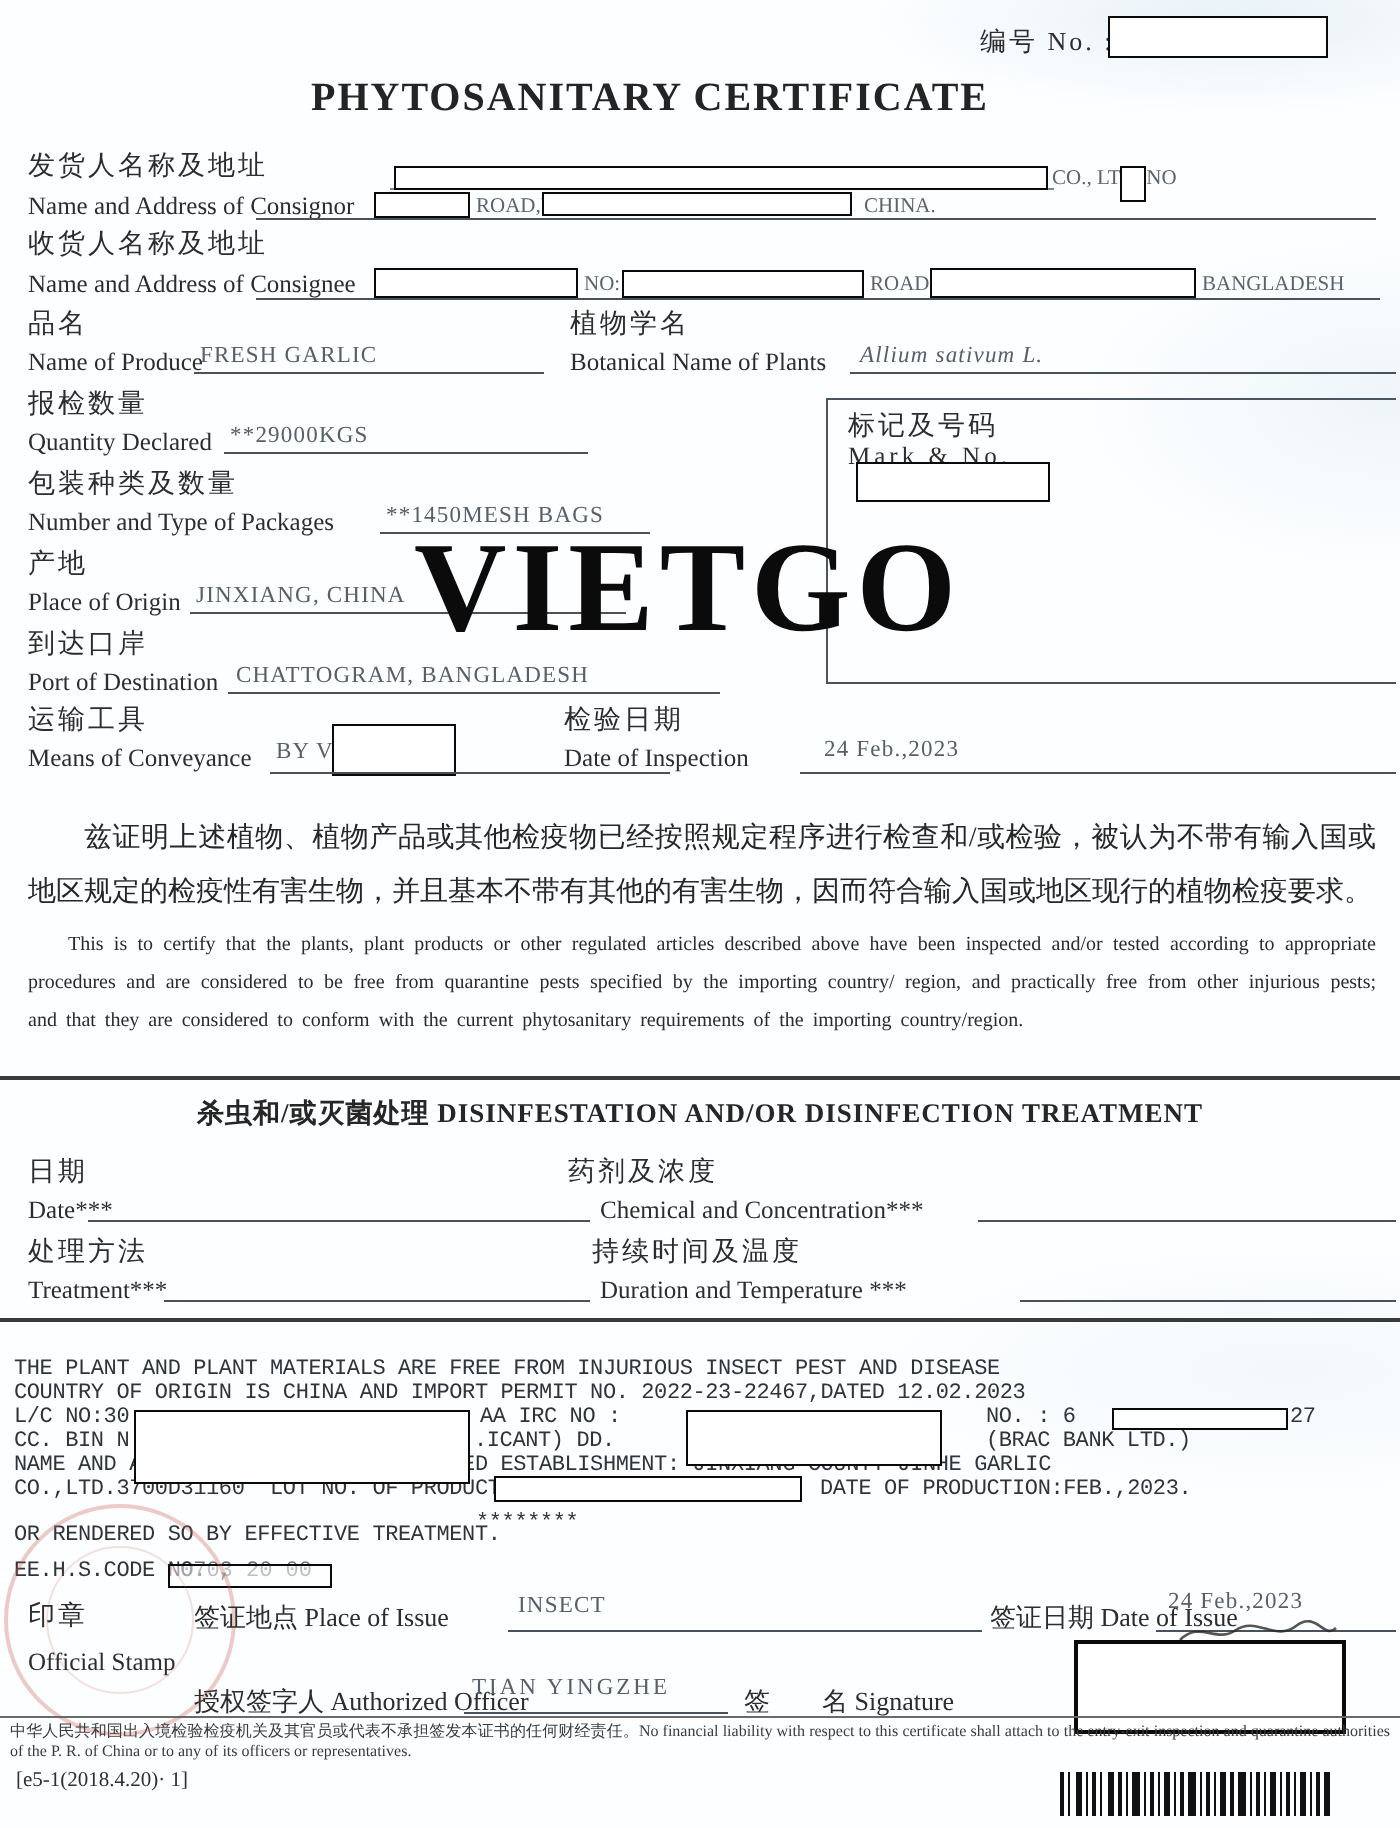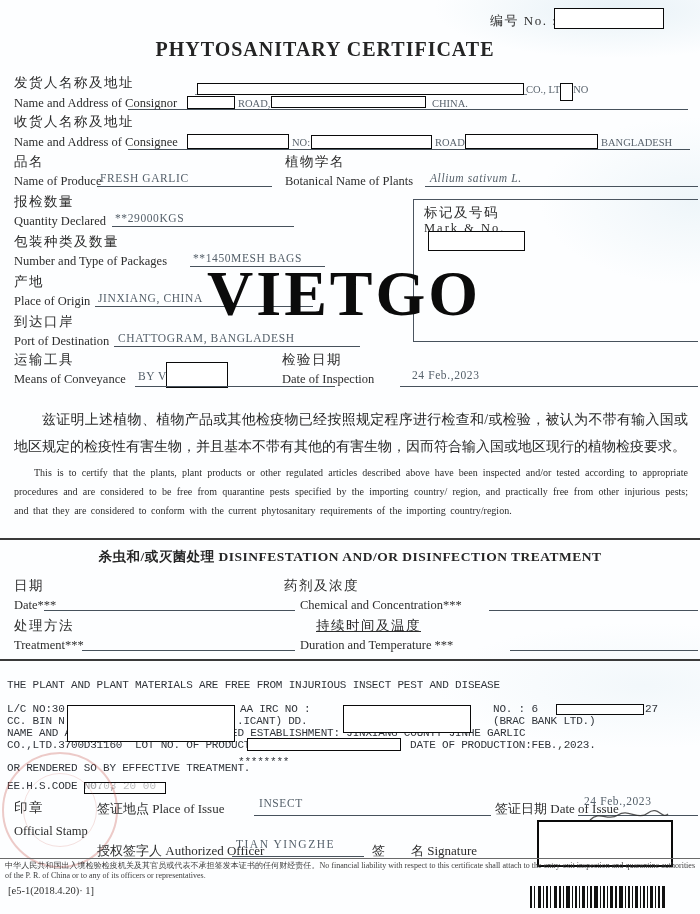--- a/index.html
+++ b/index.html
@@ -120,26 +120,27 @@
   <div class="abs sec-h" style="top:548px;">杀虫和/或灭菌处理 DISINFESTATION AND/OR DISINFECTION TREATMENT</div>
   <div class="abs cnl" style="left:14px;top:577px;">日期</div>
   <div class="abs enl" style="left:14px;top:598px;">Date***</div>
   <div class="abs ul" style="left:44px;top:610px;width:251px;"></div>
   <div class="abs cnl" style="left:284px;top:577px;">药剂及浓度</div>
   <div class="abs enl" style="left:300px;top:598px;">Chemical and Concentration***</div>
   <div class="abs ul" style="left:489px;top:610px;width:209px;"></div>
   <div class="abs cnl" style="left:14px;top:617px;">处理方法</div>
   <div class="abs enl" style="left:14px;top:638px;">Treatment***</div>
   <div class="abs ul" style="left:82px;top:650px;width:213px;"></div>
-  <div class="abs cnl" style="left:316px;top:617px;text-decoration:underline;">持续时间及温度</div>
+  <div class="abs cnl" style="left:296px;top:617px;">持续时间及温度</div>
   <div class="abs enl" style="left:300px;top:638px;">Duration and Temperature ***</div>
   <div class="abs ul" style="left:510px;top:650px;width:188px;"></div>
 
   <div class="abs ulh" style="left:0;top:659px;width:700px;"></div>
   <div class="abs mono" style="left:7px;top:679px;">THE PLANT AND PLANT MATERIALS ARE FREE FROM INJURIOUS INSECT PEST AND DISEASE</div>
+  <div class="abs mono" style="left:7px;top:691px;">COUNTRY OF ORIGIN IS CHINA AND IMPORT PERMIT NO. 2022-23-22467,DATED 12.02.2023</div>
   <div class="abs mono" style="left:7px;top:703px;">L/C NO:30</div>
   <div class="abs mono" style="left:240px;top:703px;">AA IRC NO :</div>
   <div class="abs mono" style="left:493px;top:703px;">NO. : 6</div>
   <div class="abs mono" style="left:645px;top:703px;">27</div>
   <div class="abs mono" style="left:7px;top:715px;">CC. BIN N</div>
   <div class="abs mono" style="left:237px;top:715px;">.ICANT) DD.</div>
   <div class="abs mono" style="left:493px;top:715px;">(BRAC BANK LTD.)</div>
   <div class="abs mono" style="left:7px;top:727px;">NAME AND APPROVAL NO. OF THE APPROVED ESTABLISHMENT: JINXIANG COUNTY JINHE GARLIC</div>
   <div class="abs mono" style="left:7px;top:739px;">CO.,LTD.3700D31160  LOT NO. OF PRODUCTION:</div>
   <div class="abs mono" style="left:410px;top:739px;">DATE OF PRODUCTION:FEB.,2023.</div>

